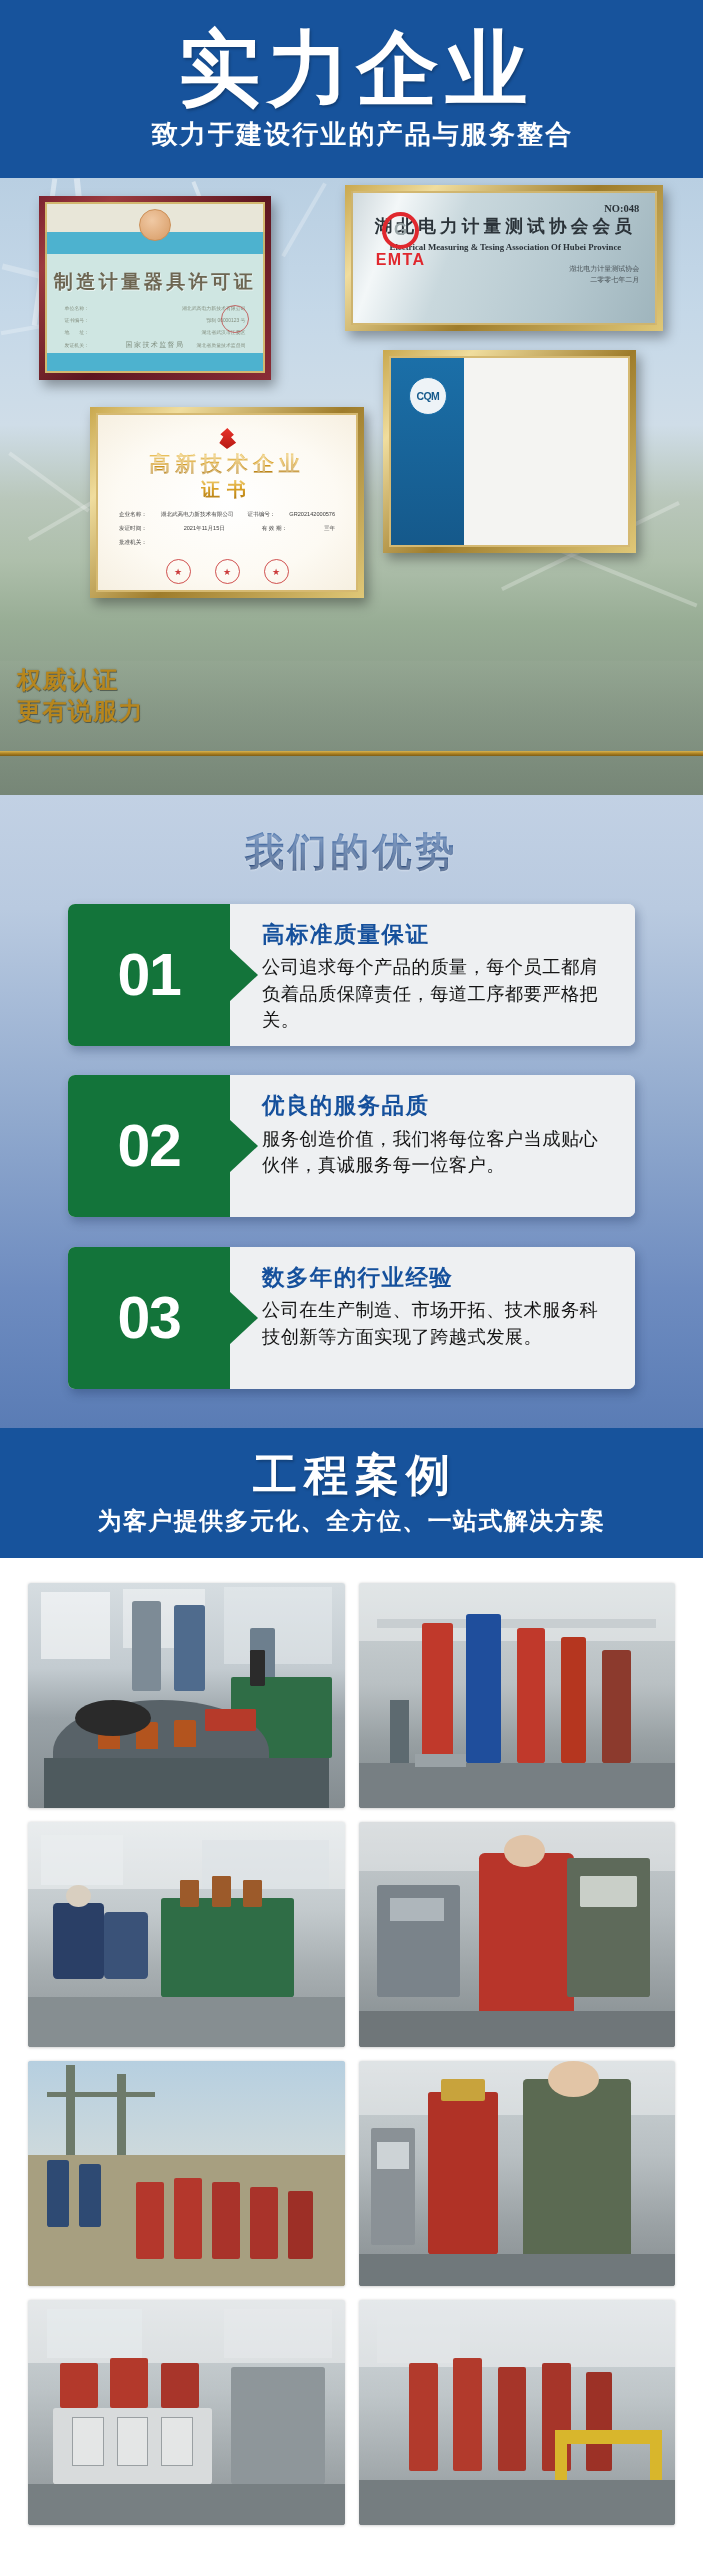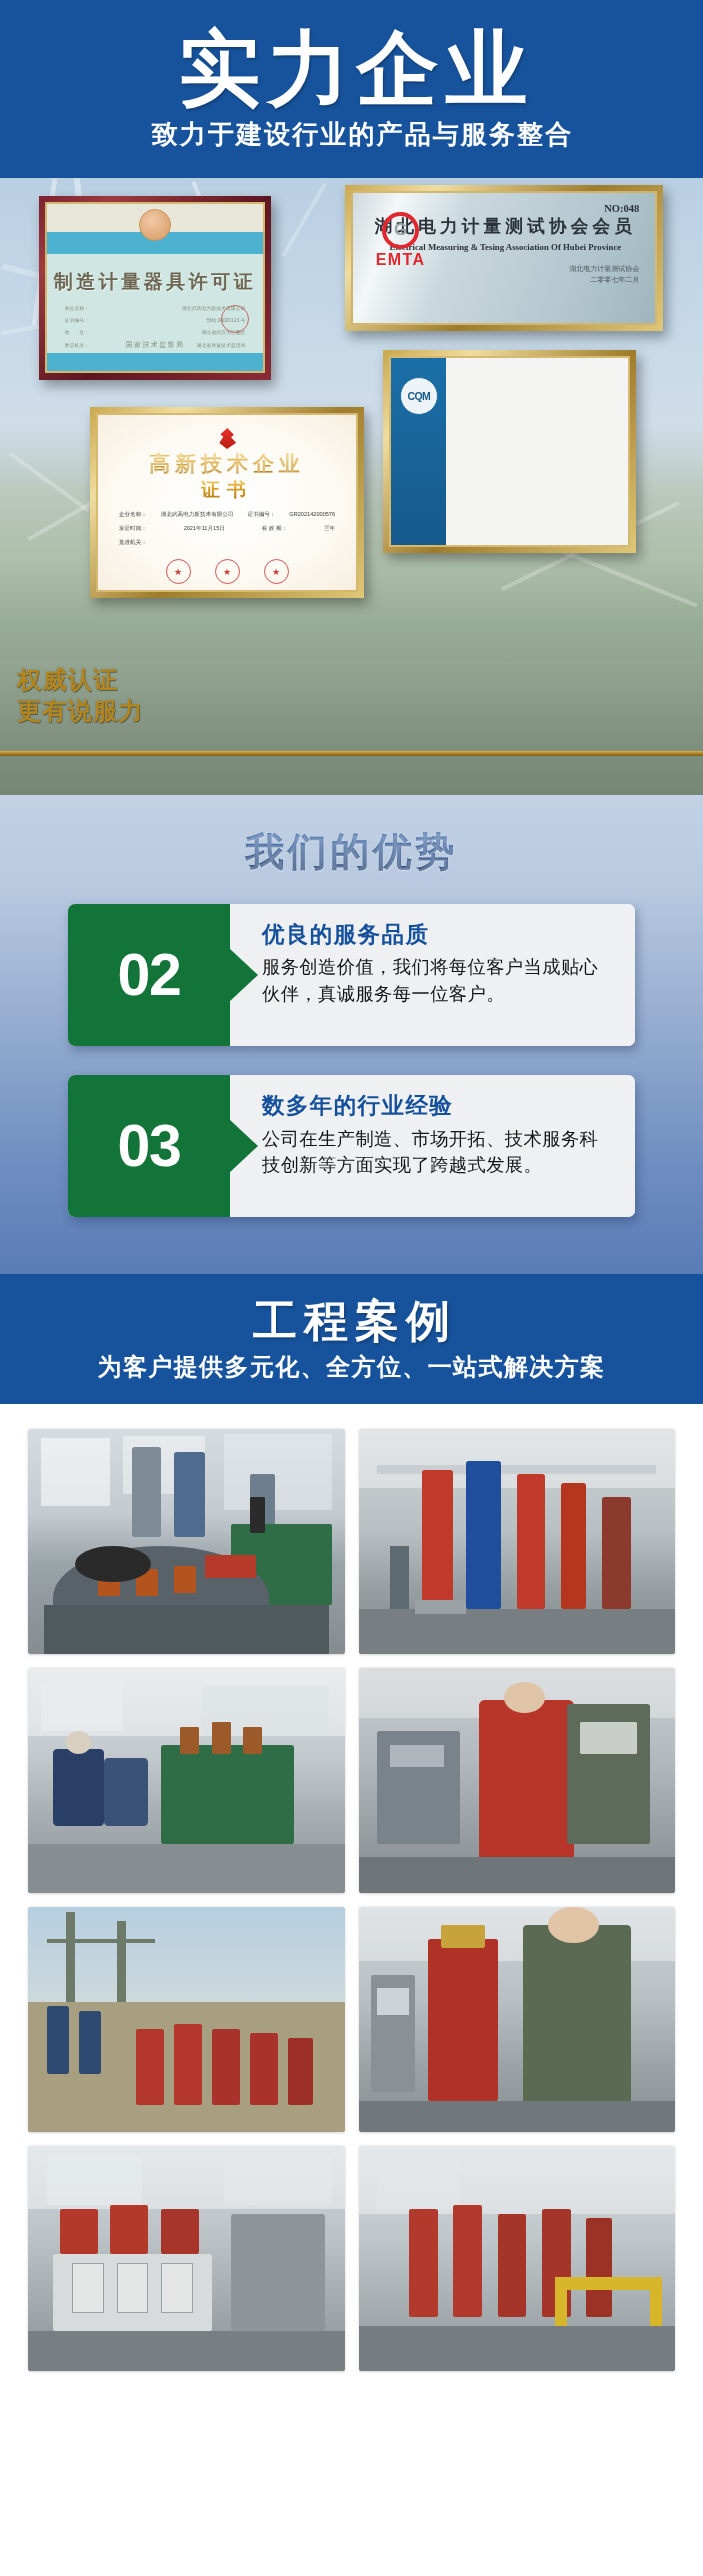--- a/index.html
+++ b/index.html
@@ -160,21 +160,21 @@
   .cert2 .c2-en {
     text-align: center; font-size: 8.8px; font-weight: bold; color: #2b3339;
     font-family: "Liberation Serif", serif; margin-top: 3.5px;
   }
   .cert2 .c2-sign { text-align: right; font-size: 7px; color: #4a5358; margin-top: 11.3px; line-height: 1.6; }
 
   
   .cert3 { left: 383px; top: 172px; width: 253px; height: 203px; }
   .cert3 .inner { background: #f4f4f2; align-items: stretch; flex-direction: row; }
   .cqm-side {
-    width: 55px; background: linear-gradient(to bottom,#1b6fa8,#15598b);
+    width: 73px; background: linear-gradient(to bottom,#1b6fa8,#15598b);
     display: flex; align-items: flex-start; justify-content: center; padding-top: 18.3px;
   }
   .cqm-badge {
     width: 38px; height: 38px; border-radius: 50%;
     background: #eef3f7; border: 1.4px solid #1b6fa8;
     display: flex; align-items: center; justify-content: center;
     font-size: 10.5px; font-weight: bold; color: #15598b; letter-spacing: -0.7px;
   }
   .cert3 .c3-body { flex: 1; text-align: center; padding: 12.7px 7px; }
   .c3-en {
@@ -245,21 +245,21 @@
     display: flex;
     align-items: stretch;
     height: 142px;
     margin-bottom: 29.5px;
     border-radius: 7px;
     box-shadow: 2.8px 4.9px 9.8px rgba(20,40,80,.30);
     background: #eef0f2;
     overflow: visible;
     position: relative;
   }
-  .card:last-child { margin-bottom: 18px; justify-content: space-between; }
+  .card:last-child { margin-bottom: 0; justify-content: space-between; }
   .card-num {
     width: 162px;
     background: #13743a;
     border-radius: 7px 0 0 7px;
     display: flex; align-items: center; justify-content: center;
     position: relative;
     flex: none;
   }
   .card-num span {
     font-size: 59px; font-weight: bold; color: #ffffff;
@@ -447,20 +447,29 @@
       <div>权威认证</div>
       <div>更有说服力</div>
     </div>
   </div>
 
   <div class="adv">
     <div class="adv-title">我们的优势</div>
 
     <div class="cards">
 
+      <div class="card">
+        <div class="card-num">
+          <span>01</span>
+        </div>
+        <div class="card-body">
+          <div class="card-h">高标准质量保证</div>
+          <div class="card-p">公司追求每个产品的质量，每个员工都肩负着品质保障责任，每道工序都要严格把关。</div>
+        </div>
+      </div>
 
       <div class="card">
         <div class="card-num">
           <span>02</span>
         </div>
         <div class="card-body">
           <div class="card-h">优良的服务品质</div>
           <div class="card-p">服务创造价值，我们将每位客户当成贴心伙伴，真诚服务每一位客户。</div>
         </div>
       </div>

